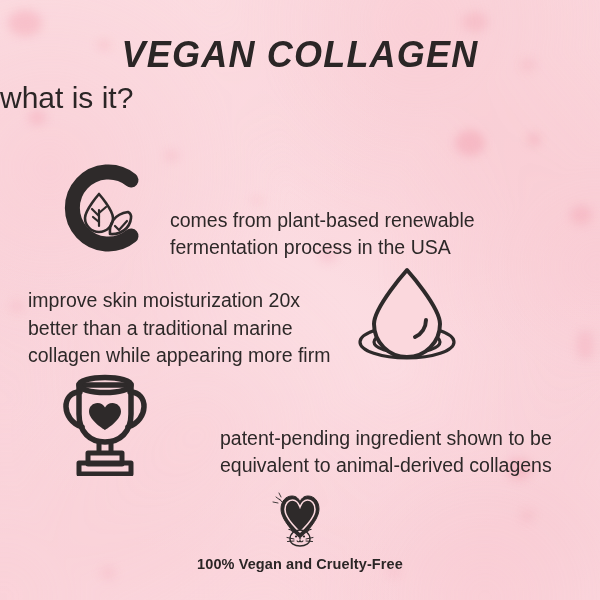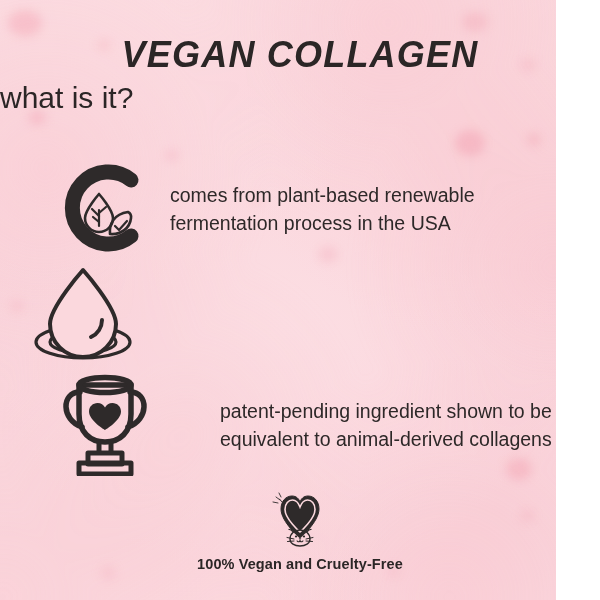--- a/index.html
+++ b/index.html
@@ -8,21 +8,21 @@
   }
   body {
     width: 600px;
     height: 600px;
     overflow: hidden;
     font-family: "Liberation Sans", sans-serif;
   }
 
   #poster {
     position: relative;
-    width: 556px;
+    width: 600px;
     height: 600px;
     overflow: hidden;
     background-color: #fbd8dd;
   }
 
   
   .bg-base {
     position: absolute;
     inset: 0;
     background:
@@ -74,21 +74,21 @@
     font-size: 30px;
     font-weight: 400;
     color: #2b2626;
     line-height: 1.2;
   }
 
   
   .row {
     position: absolute;
     display: flex;
-    align-items: center;
+    align-items: flex-end;
   }
   .row-icon {
     flex: 0 0 auto;
     display: block;
   }
   .row-text {
     font-size: 19.5px;
     line-height: 1.42;
     color: #2d2828;
     white-space: pre-line;
@@ -163,20 +163,23 @@
 
         <path d="M76 54 C62 56 57 66 58 76 C69 77 78 70 79 60 C79.4 57 78 55 76 54 Z" fill="none" stroke="#2e2a2a" stroke-width="2.6" stroke-linejoin="round"></path>
         <path d="M63 68 l4 4 l8 -9" fill="none" stroke="#2e2a2a" stroke-width="2.2" stroke-linecap="round" stroke-linejoin="round"></path>
       </svg>
     </span>
     <span class="row-text">comes from plant-based renewable
 fermentation process in the USA</span>
   </div>
 
   <div class="row" id="row-2">
+    <span class="row-text">improve skin moisturization 20x
+better than a traditional marine
+collagen while appearing more firm</span>
     <span class="row-icon">
       <svg width="110" height="104" viewBox="0 0 110 104" aria-hidden="true">
 
         <ellipse cx="55" cy="80" rx="47" ry="16" fill="none" stroke="#2e2a2a" stroke-width="3.2"></ellipse>
 
         <ellipse cx="55" cy="80" rx="33" ry="11" fill="none" stroke="#2e2a2a" stroke-width="3.2"></ellipse>
 
         <path d="M55 8 C55 8 22 45 22 62 a33 33 0 0 0 66 0 C88 45 55 8 55 8 Z" fill="#fbd8dd" stroke="#2e2a2a" stroke-width="4" stroke-linejoin="round"></path>
 
         <path d="M74 58 a19 19 0 0 1 -11 17" fill="none" stroke="#2e2a2a" stroke-width="4" stroke-linecap="round"></path>

